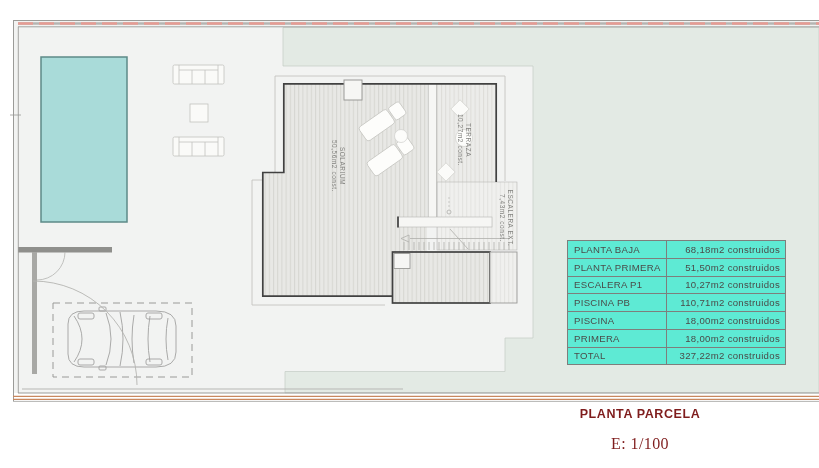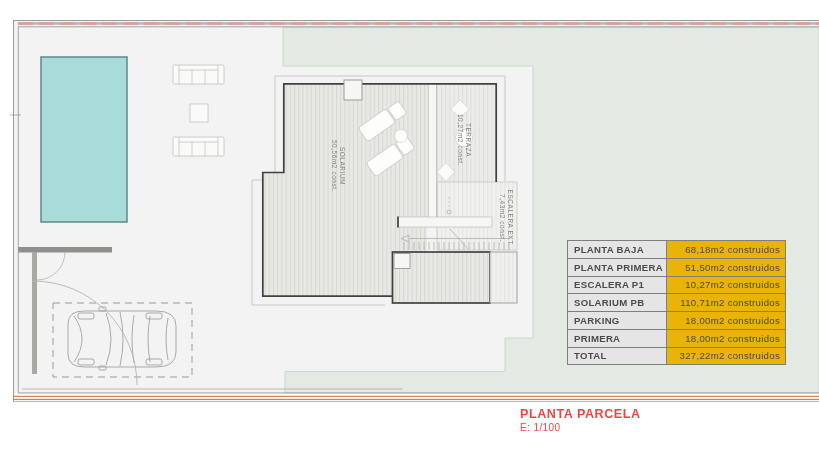--- a/index.html
+++ b/index.html
@@ -4,25 +4,25 @@
 <style>
   html,body{margin:0;padding:0;background:#ffffff;}
   #stage{position:relative;width:819px;height:468px;background:#ffffff;overflow:hidden;
          font-family:"Liberation Sans",sans-serif;}
   #lineart{position:absolute;left:0;top:0;}
   .vlabel{position:absolute;width:70px;transform:rotate(90deg);text-align:center;
           font-size:6.4px;line-height:8px;letter-spacing:.6px;color:#82827f;white-space:nowrap;}
   .areas{position:absolute;left:567px;top:240px;width:219px;border-collapse:collapse;}
   .areas td{border:1px solid #7e7e7c;font-size:9.6px;color:#4b4b49;letter-spacing:.3px;
             height:16.75px;padding:0;vertical-align:middle;}
-  .areas td.lbl{width:93px;padding-left:6px;background:#e5e5e5;font-weight:bold;}
-  .areas td.val{width:115px;text-align:right;padding-right:5px;background:#eab308;}
-  .titleblock{position:absolute;left:520px;top:407px;width:200px;text-align:left;color:#ef4444;}
+  .areas td.lbl{width:93px;padding-left:6px;background:#5eead4;}
+  .areas td.val{width:115px;text-align:right;padding-right:5px;background:#5eead4;}
+  .titleblock{position:absolute;left:540px;top:407px;width:200px;text-align:center;color:#7f1d1d;}
   .titleblock .t{font-weight:bold;font-size:12.5px;letter-spacing:.6px;}
-  .titleblock .s{font-size:10px;margin-top:1px;letter-spacing:.4px;}
+  .titleblock .s{font-size:16px;margin-top:14px;letter-spacing:.4px;font-family:Liberation Serif, serif;}
 </style>
 </head>
 <body>
 
 <div id="stage">
 
   <svg id="lineart" width="819" height="468" viewBox="0 0 819 468">
     <defs>
       <pattern id="deckA" width="4.2" height="10" patternUnits="userSpaceOnUse">
         <rect width="4.2" height="10" fill="#e8e8e5"></rect>
@@ -160,25 +160,25 @@
       </tr>
       <tr>
         <td class="lbl">PLANTA PRIMERA</td>
         <td class="val">51,50m2 construidos</td>
       </tr>
       <tr>
         <td class="lbl">ESCALERA P1</td>
         <td class="val">10,27m2 construidos</td>
       </tr>
       <tr>
-        <td class="lbl">SOLARIUM PB</td>
+        <td class="lbl">PISCINA PB</td>
         <td class="val">110,71m2 construidos</td>
       </tr>
       <tr>
-        <td class="lbl">PARKING</td>
+        <td class="lbl">PISCINA</td>
         <td class="val">18,00m2 construidos</td>
       </tr>
       <tr>
         <td class="lbl">PRIMERA</td>
         <td class="val">18,00m2 construidos</td>
       </tr>
       <tr>
         <td class="lbl">TOTAL</td>
         <td class="val">327,22m2 construidos</td>
       </tr>

